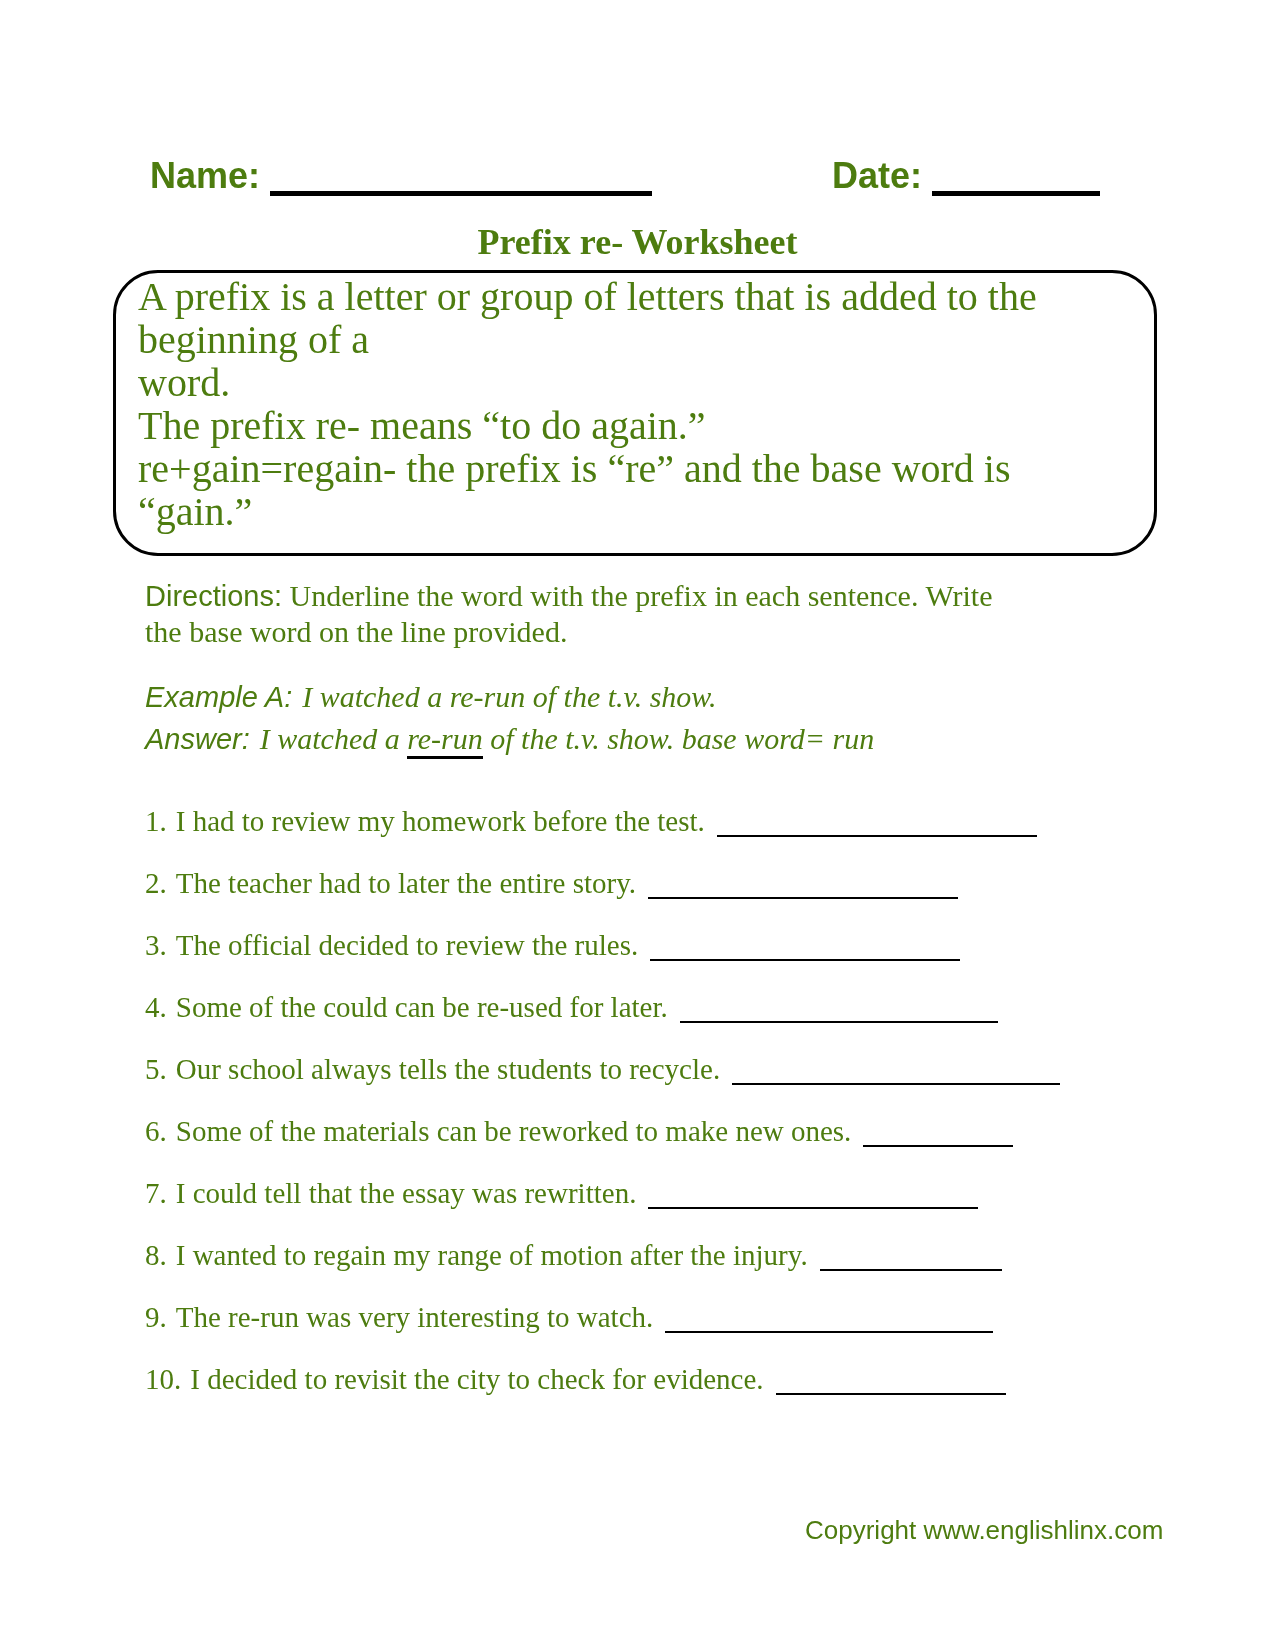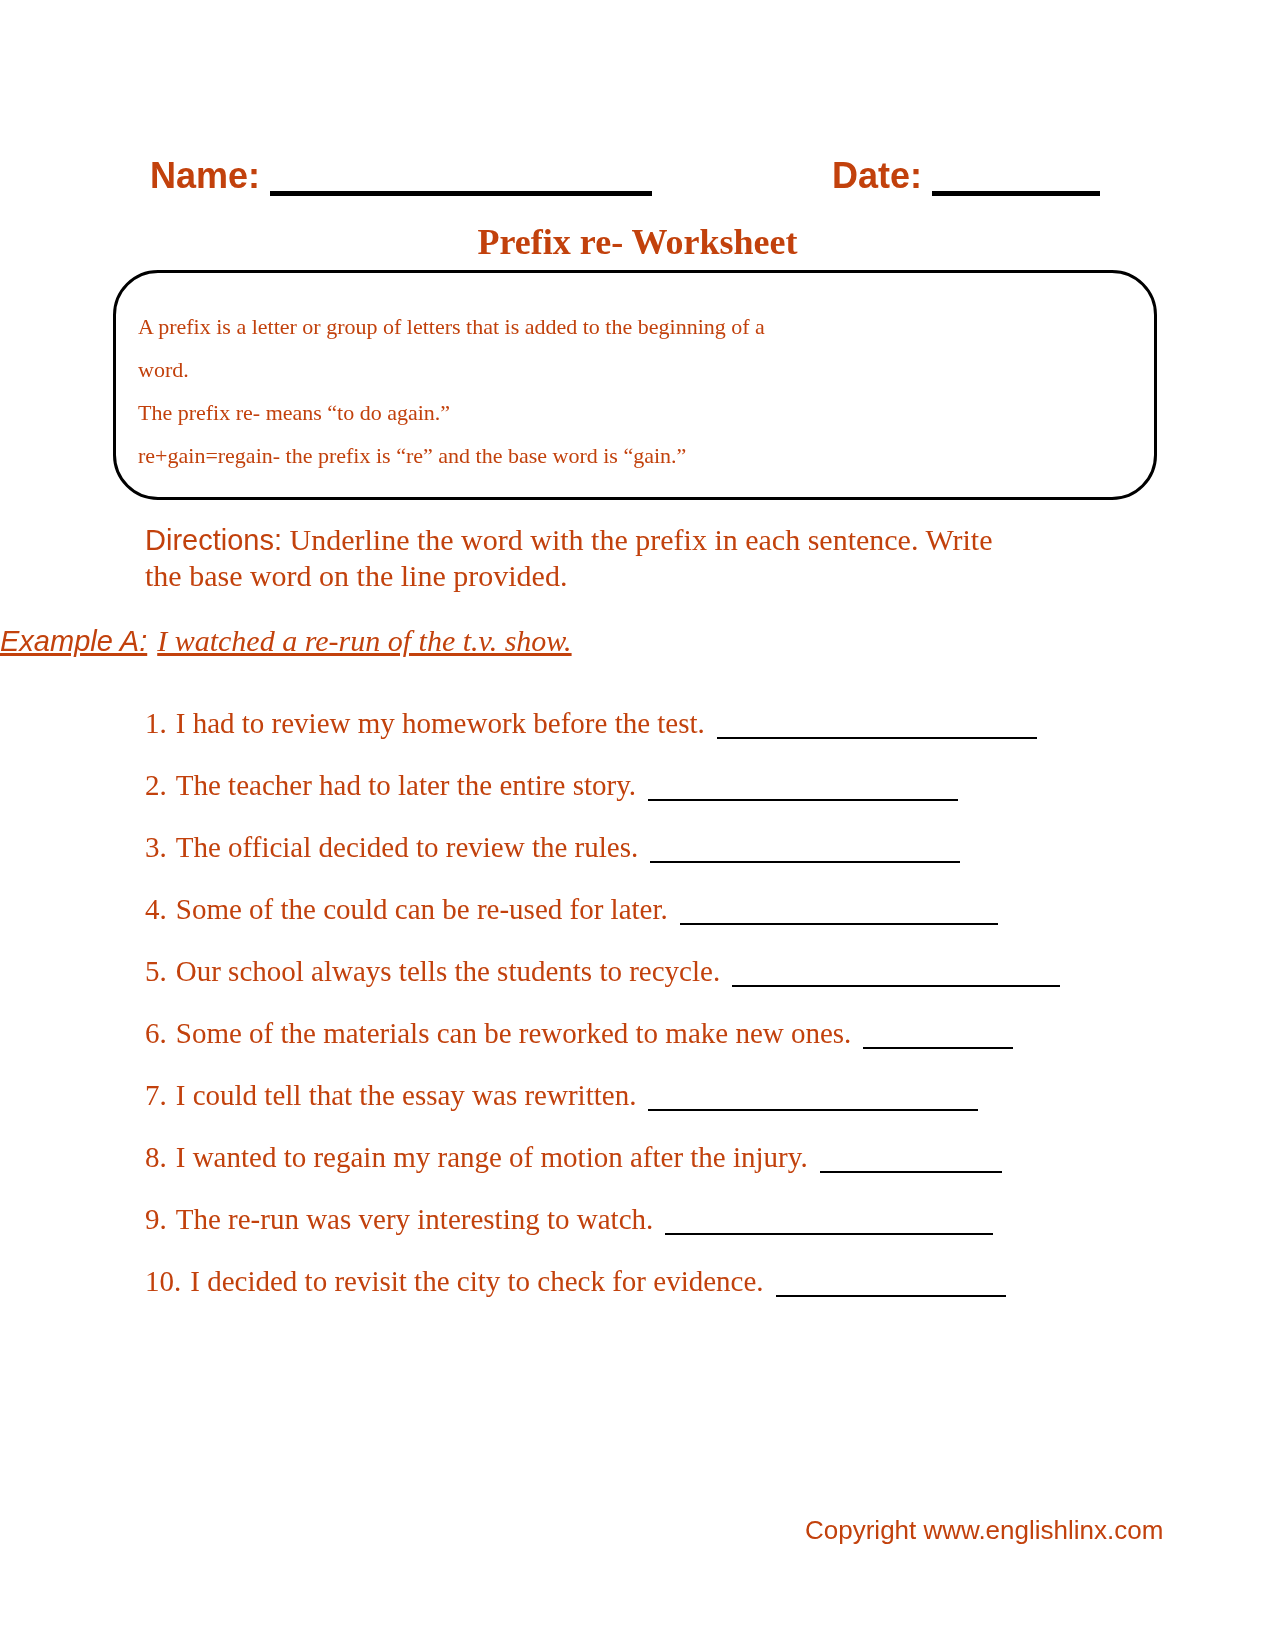--- a/index.html
+++ b/index.html
@@ -1,21 +1,21 @@
 <!DOCTYPE html>
 <html><head>
 <meta charset="utf-8">
 <style>
   html, body { margin: 0; padding: 0; background: #ffffff; }
   .page {
     position: relative;
     width: 1275px;
     height: 1650px;
     background: #ffffff;
-    color: #c2410c;
+    color: #4d7c0f;
     font-family: "Liberation Serif", "DejaVu Serif", serif;
     overflow: hidden;
   }
 
   
   .header-row {
     padding-top: 158px;
     padding-left: 150px;
     font-family: "Liberation Sans", "DejaVu Sans", sans-serif;
     font-weight: bold;
@@ -43,45 +43,45 @@
     line-height: 40px;
   }
 
   
   .definition-box {
     margin-left: 113px;
     margin-top: 8px;
     width: 994px;
     border: 3px solid #000;
     border-radius: 45px;
-    padding: 32px 22px 20px 22px;
-    font-size: 22px;
+    padding: 2px 22px 20px 22px;
+    font-size: 40px;
     line-height: 43px;
   }
 
   
   .directions {
     margin-left: 145px;
     margin-top: 22px;
     width: 960px;
     font-size: 30px;
     line-height: 36px;
   }
   .sans-label {
     font-family: "Liberation Sans", "DejaVu Sans", sans-serif;
     font-size: 29px;
   }
 
   
   .example {
+    margin-left: 145px;
     margin-top: 26px;
     font-size: 30px;
     font-style: italic;
     line-height: 42px;
-    text-decoration: underline;
   }
   .ex-label {
     font-family: "Liberation Sans", "DejaVu Sans", sans-serif;
     font-style: italic;
     font-size: 29px;
     margin-right: 10px;
   }
   .underlined {
     border-bottom: 3px solid #000;
     padding-bottom: 1px;
@@ -128,20 +128,21 @@
     <div>re+gain=regain- the prefix is “re” and the base word is “gain.”</div>
   </div>
 
   <div class="directions">
     <div><span class="sans-label">Directions:</span> <span>Underline the word with the prefix in each sentence. Write</span></div>
     <div>the base word on the line provided.</div>
   </div>
 
   <div class="example">
     <div><span class="ex-label">Example A:</span><span>I watched a re-run of the t.v. show.</span></div>
+    <div><span class="ex-label">Answer:</span><span>I watched a </span><span class="underlined">re-run</span><span> of the t.v. show. base word= run</span></div>
   </div>
 
   <div class="questions">
     <div class="question">
       <span class="q-num">1.</span><span>I had to review my homework before the test.</span><span class="blank q-blank" style="width:320px"></span>
     </div>
     <div class="question">
       <span class="q-num">2.</span><span>The teacher had to later the entire story.</span><span class="blank q-blank" style="width:310px"></span>
     </div>
     <div class="question">

